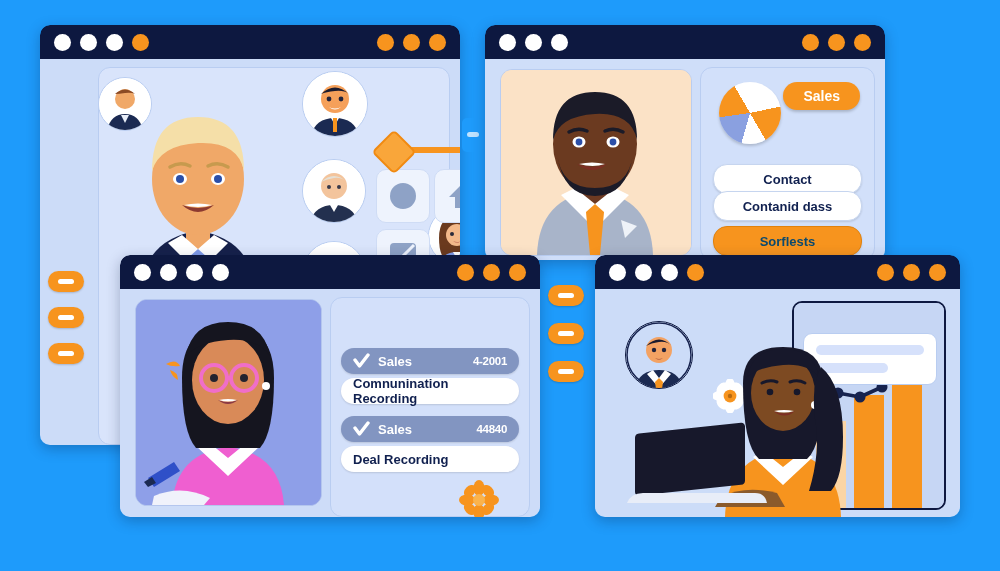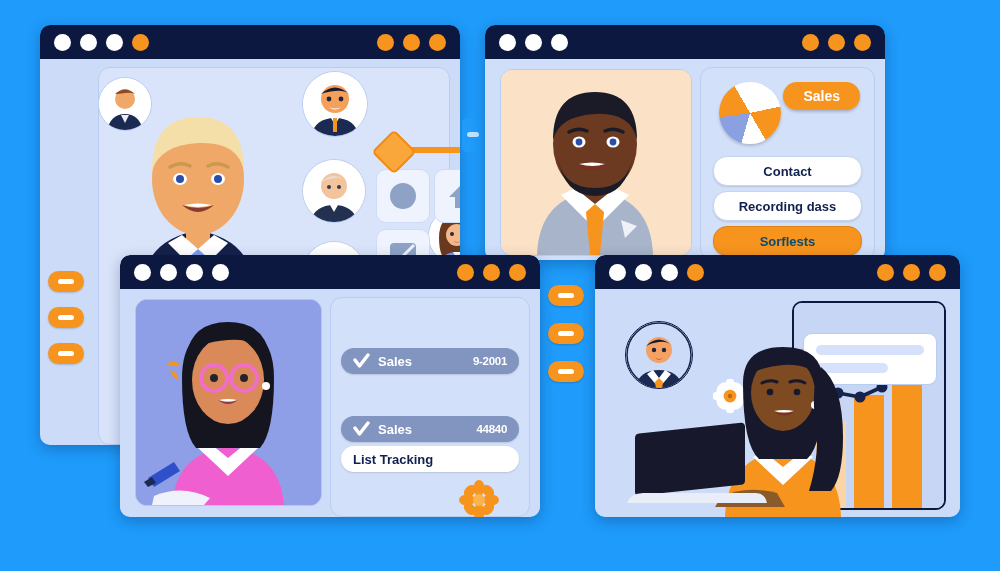--- a/index.html
+++ b/index.html
@@ -268,25 +268,25 @@
           <path d="M104 61 q9 -4 18 1" stroke="#1b1b28" stroke-width="3.5" fill="none" stroke-linecap="round"></path>
           <path d="M76 94 q16 12 30 0 q-15 6 -30 0z" fill="#7d2e24"></path>
           <path d="M78 94 q14 4 26 0 q-13 -3 -26 0z" fill="#fff"></path>
         </svg>
       </div>
 
       <div class="right-pane">
         <div class="pie"></div>
         <div class="sales-chip">Sales</div>
 
-        <div class="navbtn" style="top:88px">
+        <div class="navbtn" style="top:96px">
           <span>Contact</span>
         </div>
         <div class="navbtn" style="top:123px">
-          <span>Recording dass</span>
+          <span>Contanid dass</span>
         </div>
         <div class="navbtn active" style="top:158px">
           <span>Sorflests</span>
         </div>
 
       </div>
     </div>
   </div>
 
   <div class="win" id="win3">
@@ -329,34 +329,38 @@
         </svg>
       </div>
 
       <div class="list-pane">
 
         <div class="row slate" style="top:50px">
           <svg class="check" viewBox="0 0 17 17">
             <path d="M2 7 L6.5 13 L15 2" stroke="#ffffff" stroke-width="3.4" fill="none" stroke-linecap="round" stroke-linejoin="round"></path>
           </svg>
           <span>Sales</span>
-          <span class="val">9-2001</span>
-        </div>
-
+          <span class="val">4-2001</span>
+        </div>
+
+        <div class="row white" style="top:80px">
+          <span>Comnunination Recording</span>
+          <span class="val"></span>
+        </div>
 
         <div class="row slate" style="top:118px">
           <svg class="check" viewBox="0 0 17 17">
             <path d="M2 7 L6.5 13 L15 2" stroke="#ffffff" stroke-width="3.4" fill="none" stroke-linecap="round" stroke-linejoin="round"></path>
           </svg>
           <span>Sales</span>
           <span class="val">44840</span>
         </div>
 
         <div class="row white" style="top:148px">
-          <span>List Tracking</span>
+          <span>Deal Recording</span>
           <span class="val"></span>
         </div>
 
         <svg class="flower" style="left:128px;top:182px;" viewBox="0 0 40 40">
           <g fill="#f7941e">
             <ellipse cx="20" cy="8" rx="5.5" ry="8"></ellipse>
             <ellipse cx="20" cy="32" rx="5.5" ry="8"></ellipse>
             <ellipse cx="8" cy="20" rx="8" ry="5.5"></ellipse>
             <ellipse cx="32" cy="20" rx="8" ry="5.5"></ellipse>
             <ellipse cx="11" cy="11" rx="7" ry="5" transform="rotate(-45 11 11)"></ellipse>

